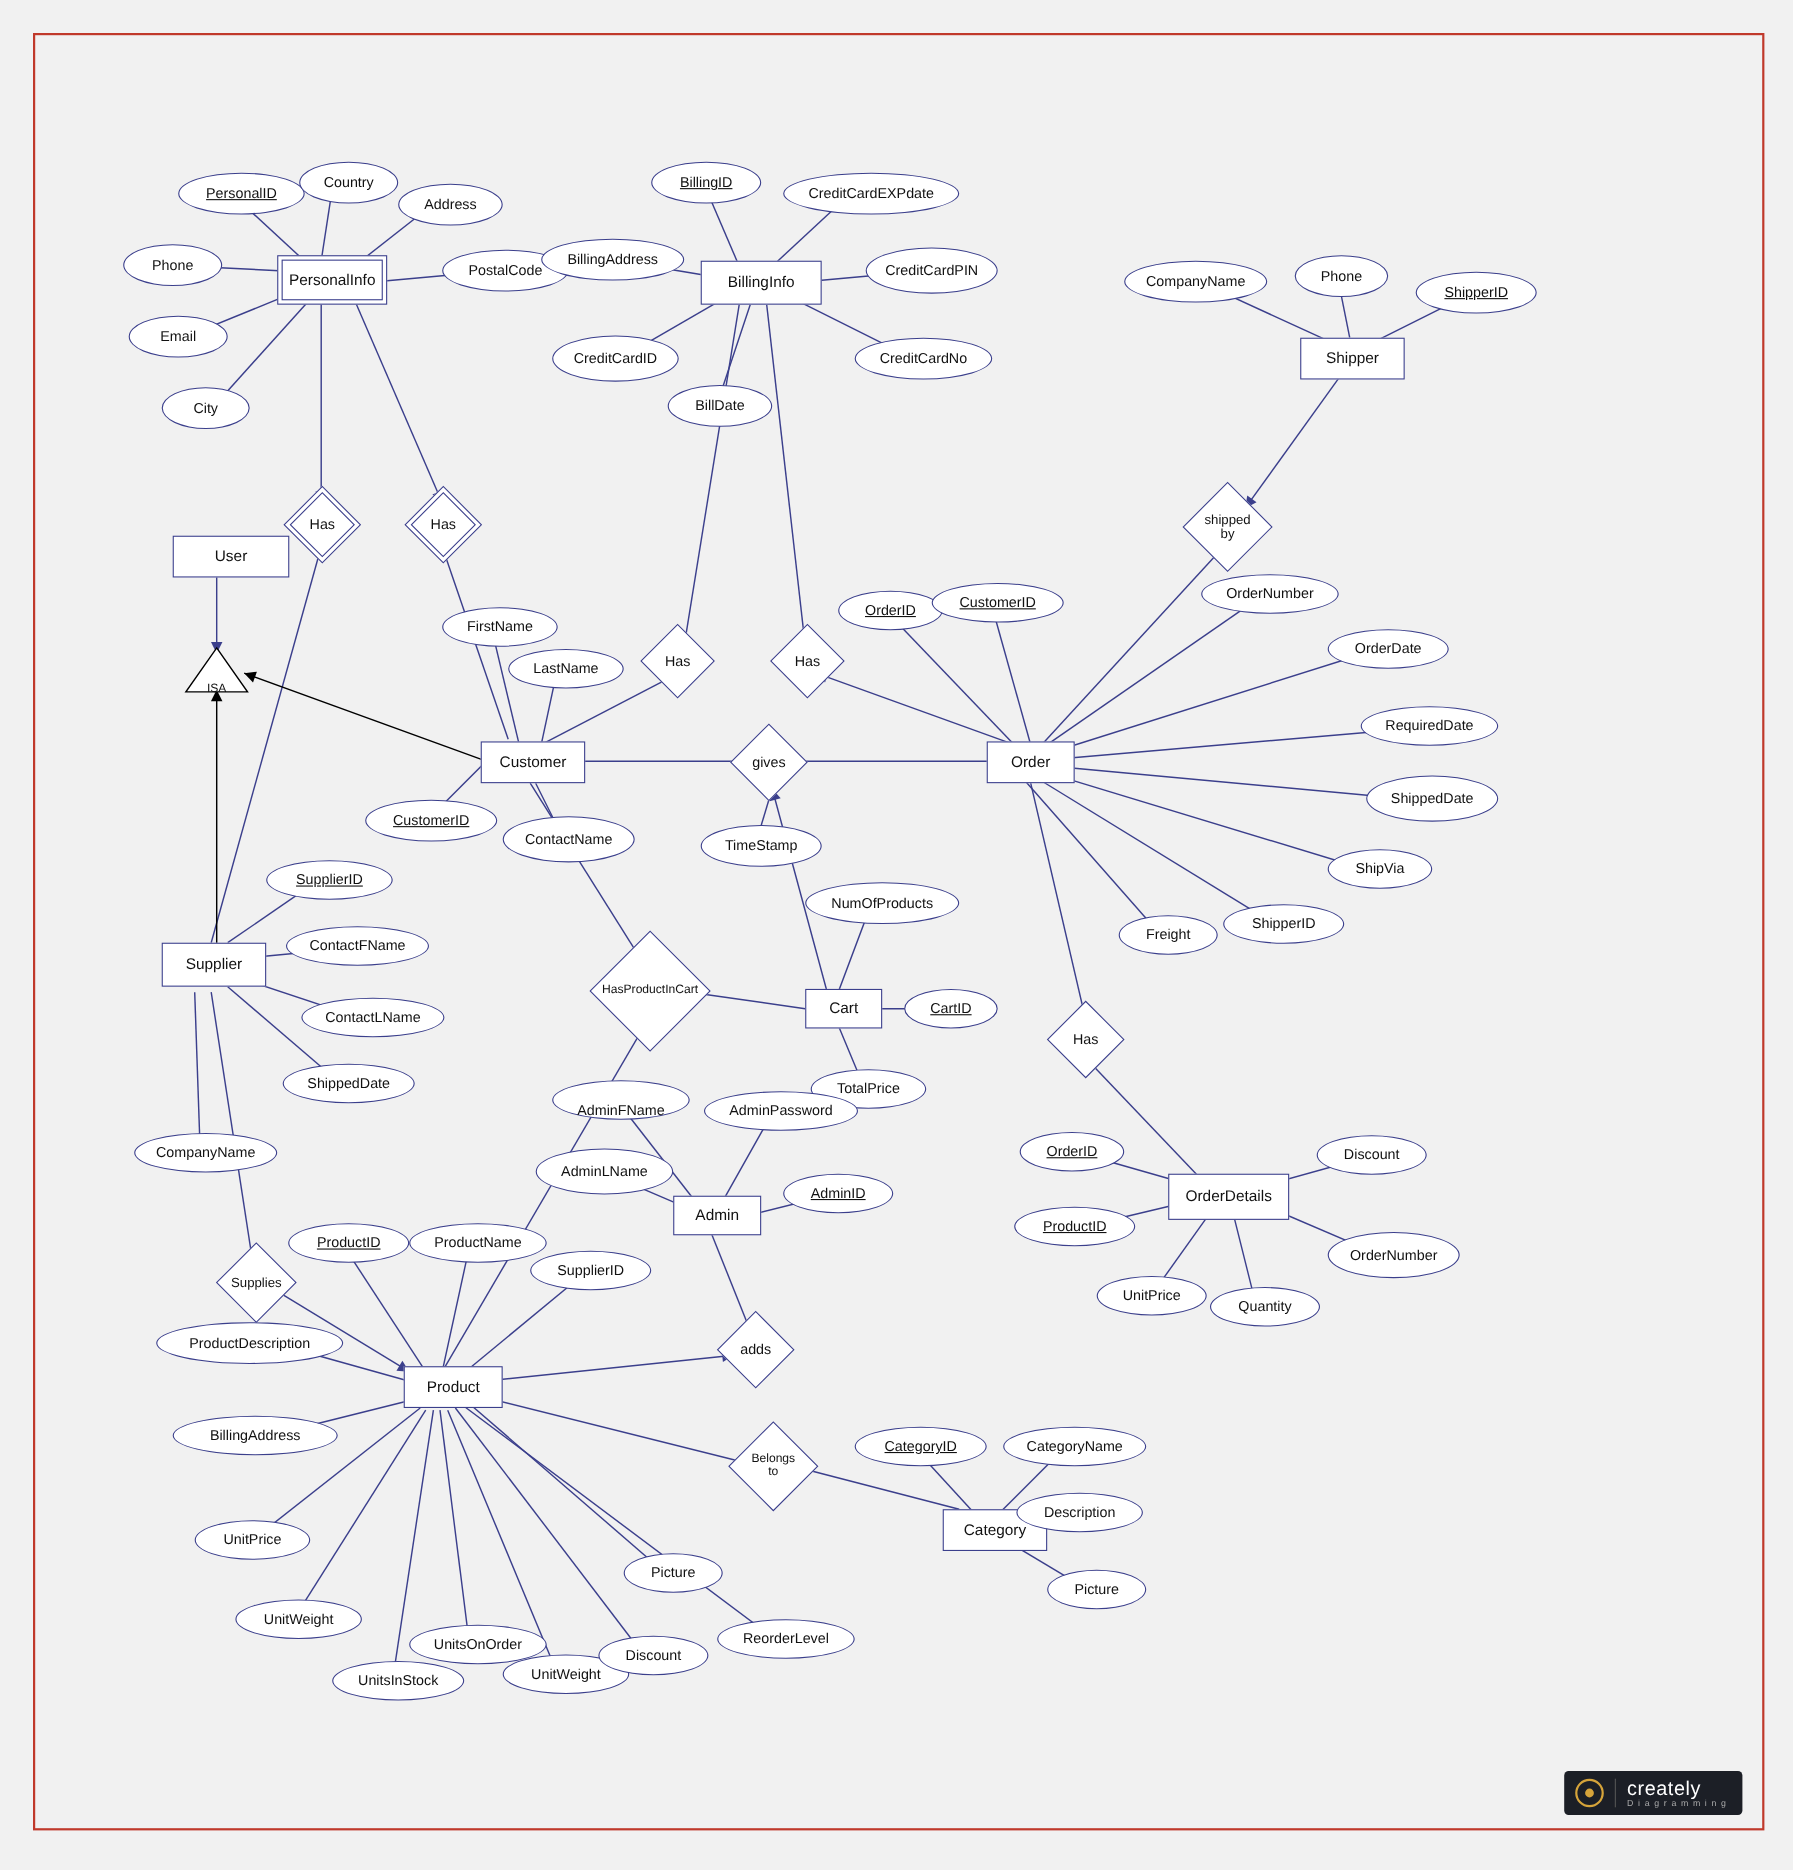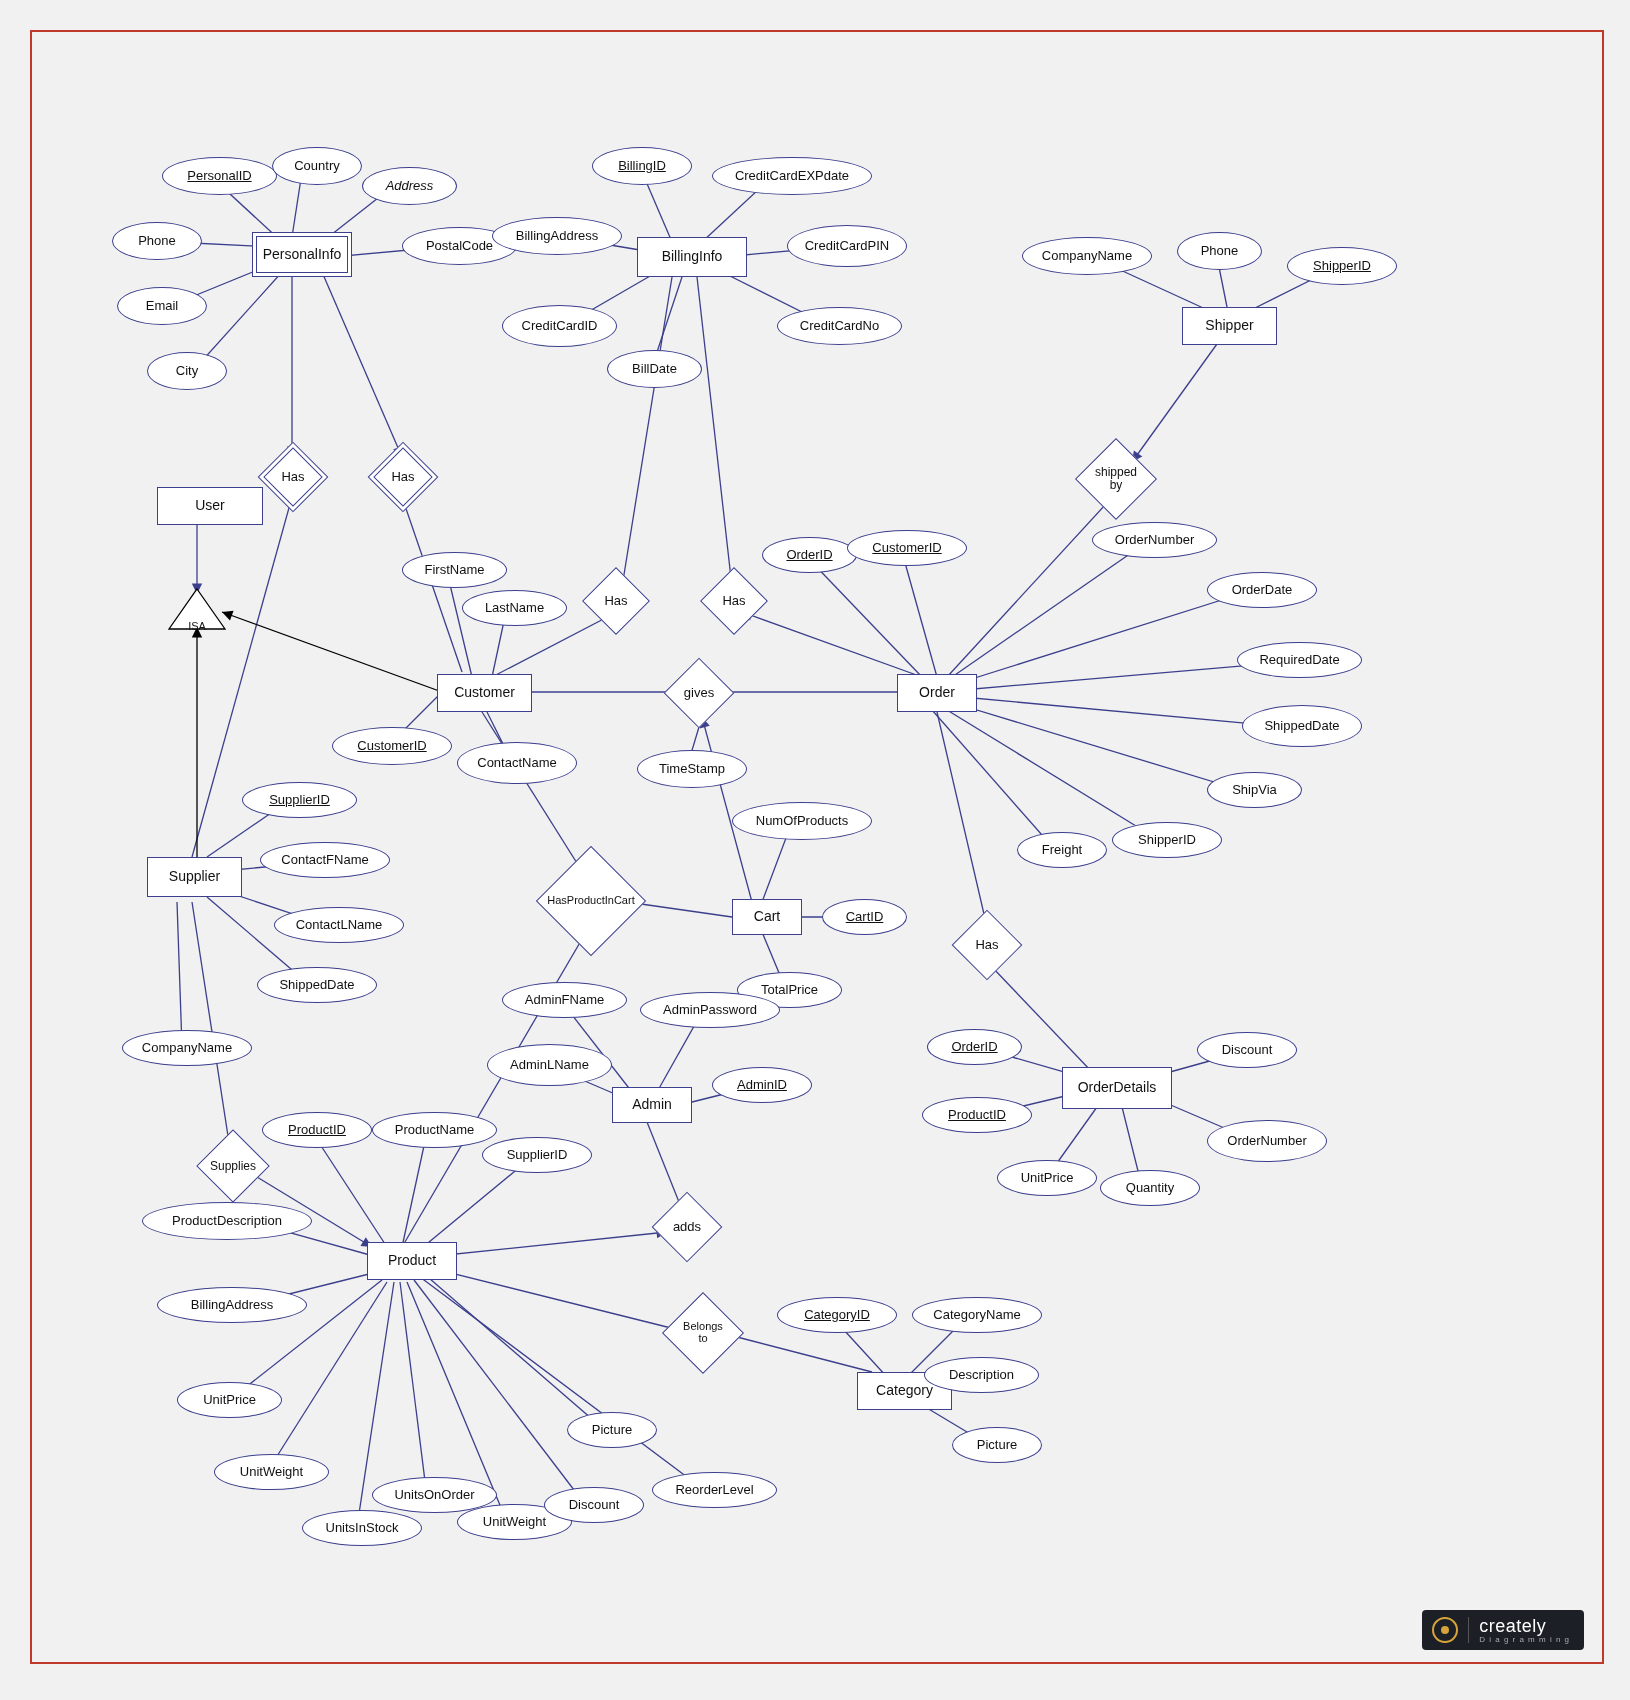--- a/index.html
+++ b/index.html
@@ -301,21 +301,21 @@
     <div class="entity dbl" style="left:220px; top:200px; width:100px; height:45px;">
         <span>PersonalInfo</span>
       </div>
 
     <div class="attr key" style="left:130px; top:125px; width:115px; height:38px;">
         <span>PersonalID</span>
       </div>
     <div class="attr" style="left:240px; top:115px; width:90px;  height:38px;">
         <span>Country</span>
       </div>
-    <div class="attr" style="left:330px; top:135px; width:95px;  height:38px;font-style:italic;">
+    <div class="attr" style="left:330px; top:135px; width:95px;  height:38px;">
         <span>Address</span>
       </div>
     <div class="attr" style="left:370px; top:195px; width:115px; height:38px;">
         <span>PostalCode</span>
       </div>
     <div class="attr" style="left:80px;  top:190px; width:90px;  height:38px;">
         <span>Phone</span>
       </div>
     <div class="attr" style="left:85px;  top:255px; width:90px;  height:38px;">
         <span>Email</span>
@@ -500,21 +500,21 @@
     <div class="attr" style="left:225px; top:935px; width:120px; height:36px;">
         <span>ShippedDate</span>
       </div>
     <div class="attr" style="left:90px;  top:998px; width:130px; height:36px;">
         <span>CompanyName</span>
       </div>
 
     <div class="entity" style="left:580px; top:1055px; width:80px; height:36px;">
         <span>Admin</span>
       </div>
-    <div class="attr" style="left:470px; top:950px;  width:125px; height:36px;">
+    <div class="attr" style="left:470px; top:950px;  width:125px; height:36px;align-items:flex-end;">
         <span>AdminFName</span>
       </div>
     <div class="attr" style="left:455px; top:1012px; width:125px; height:42px;justify-content:center;">
         <span>AdminLName</span>
       </div>
     <div class="attr" style="left:608px; top:960px;  width:140px; height:36px;">
         <span>AdminPassword</span>
       </div>
     <div class="attr key" style="left:680px; top:1035px; width:100px; height:36px;">
         <span>AdminID</span>

